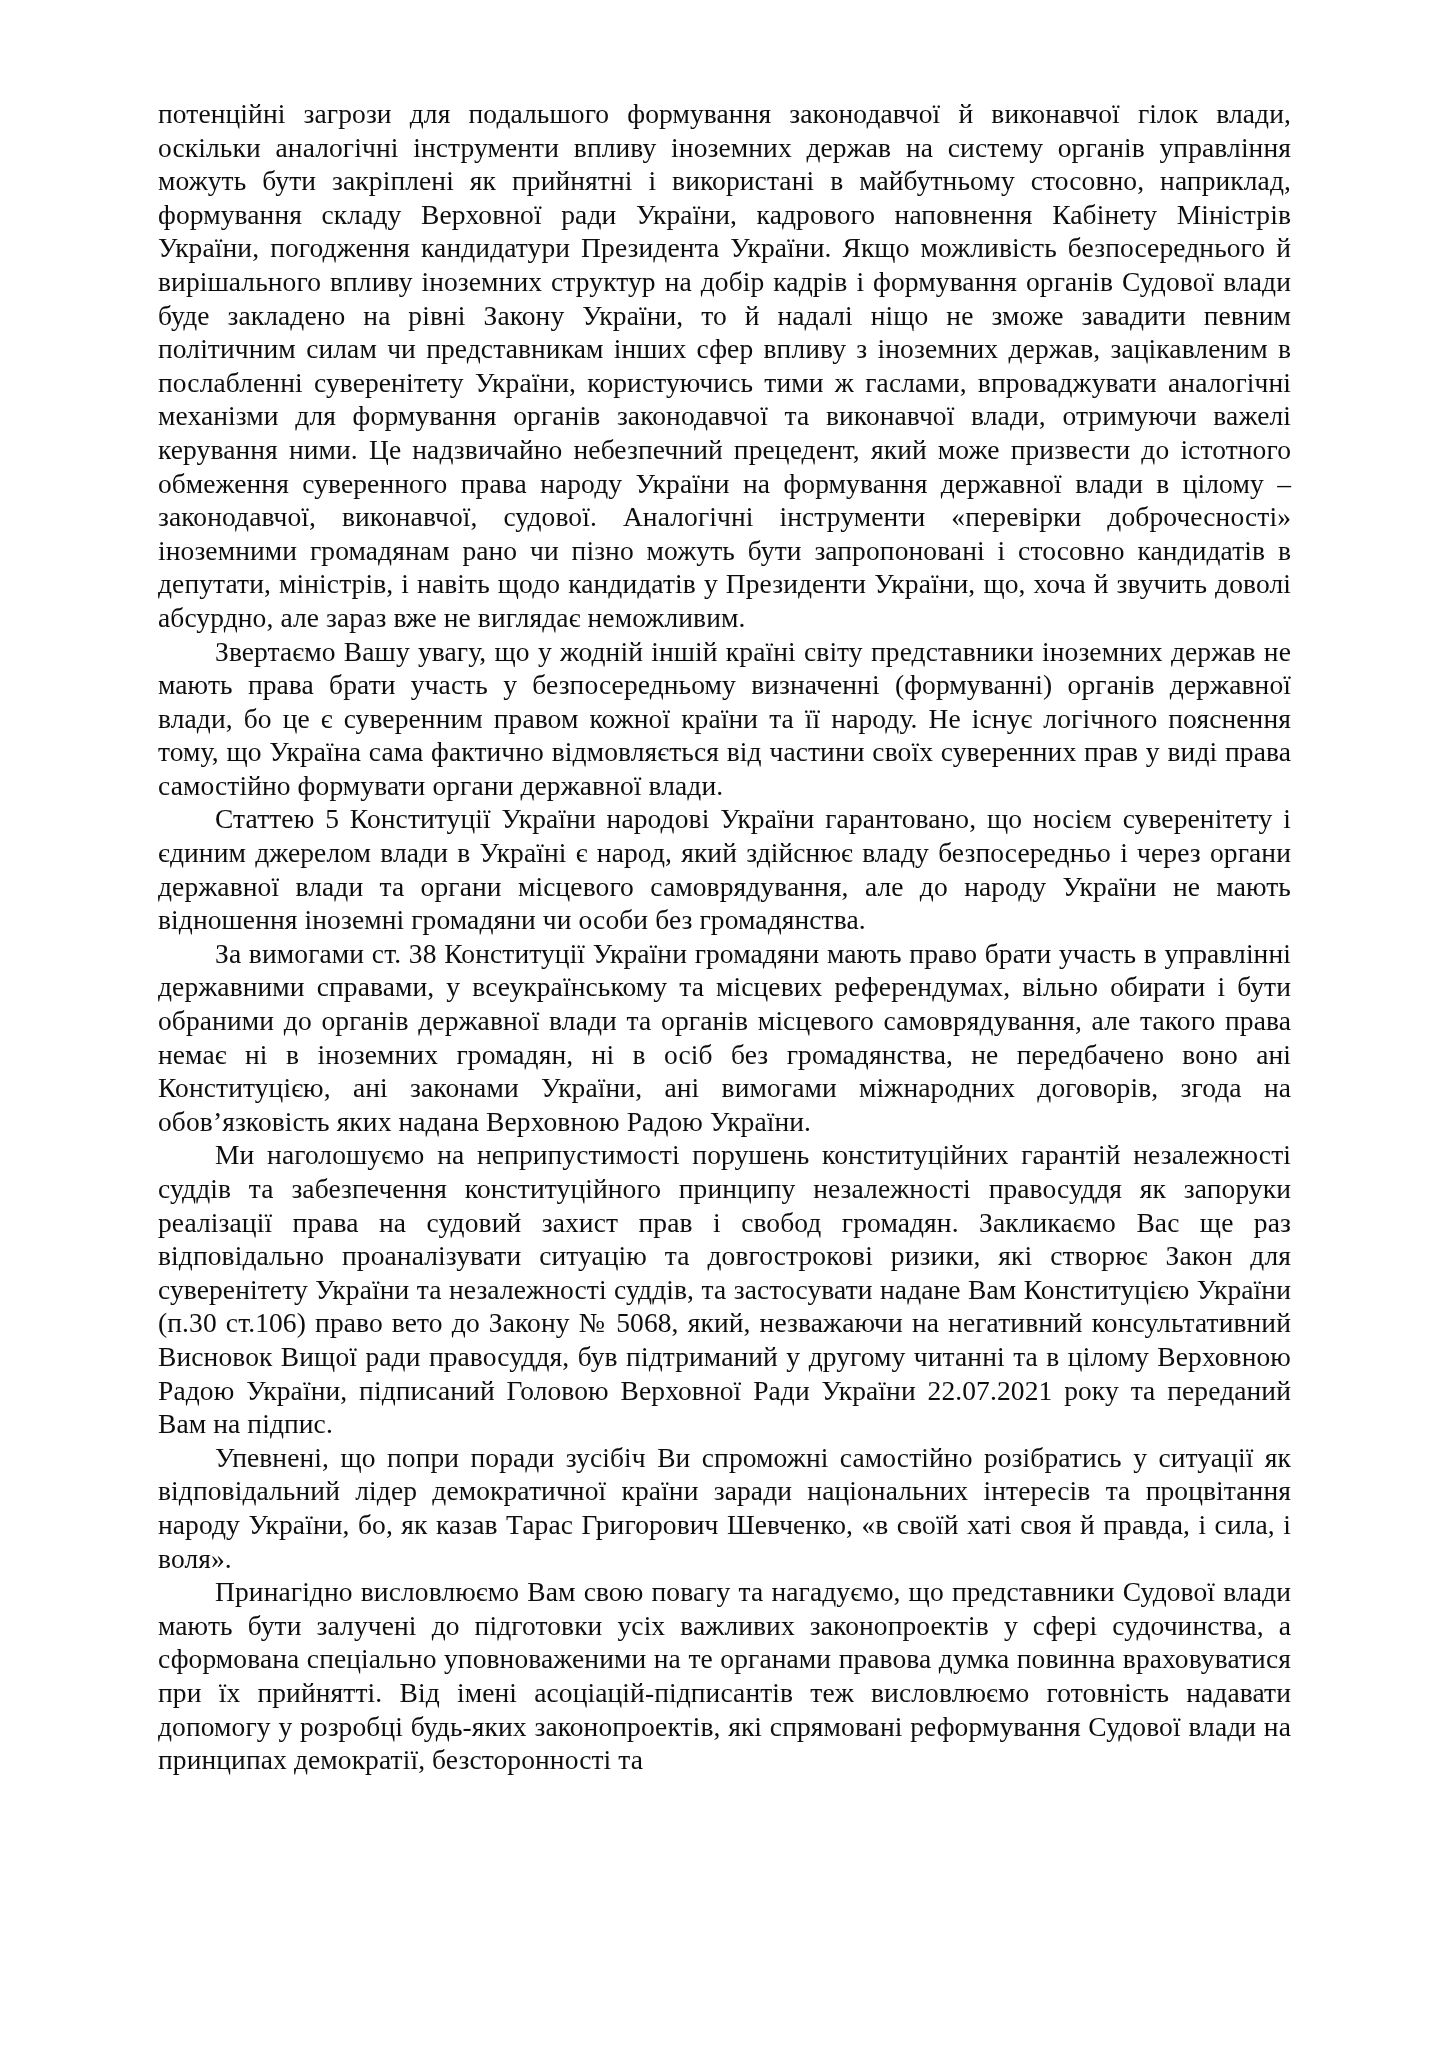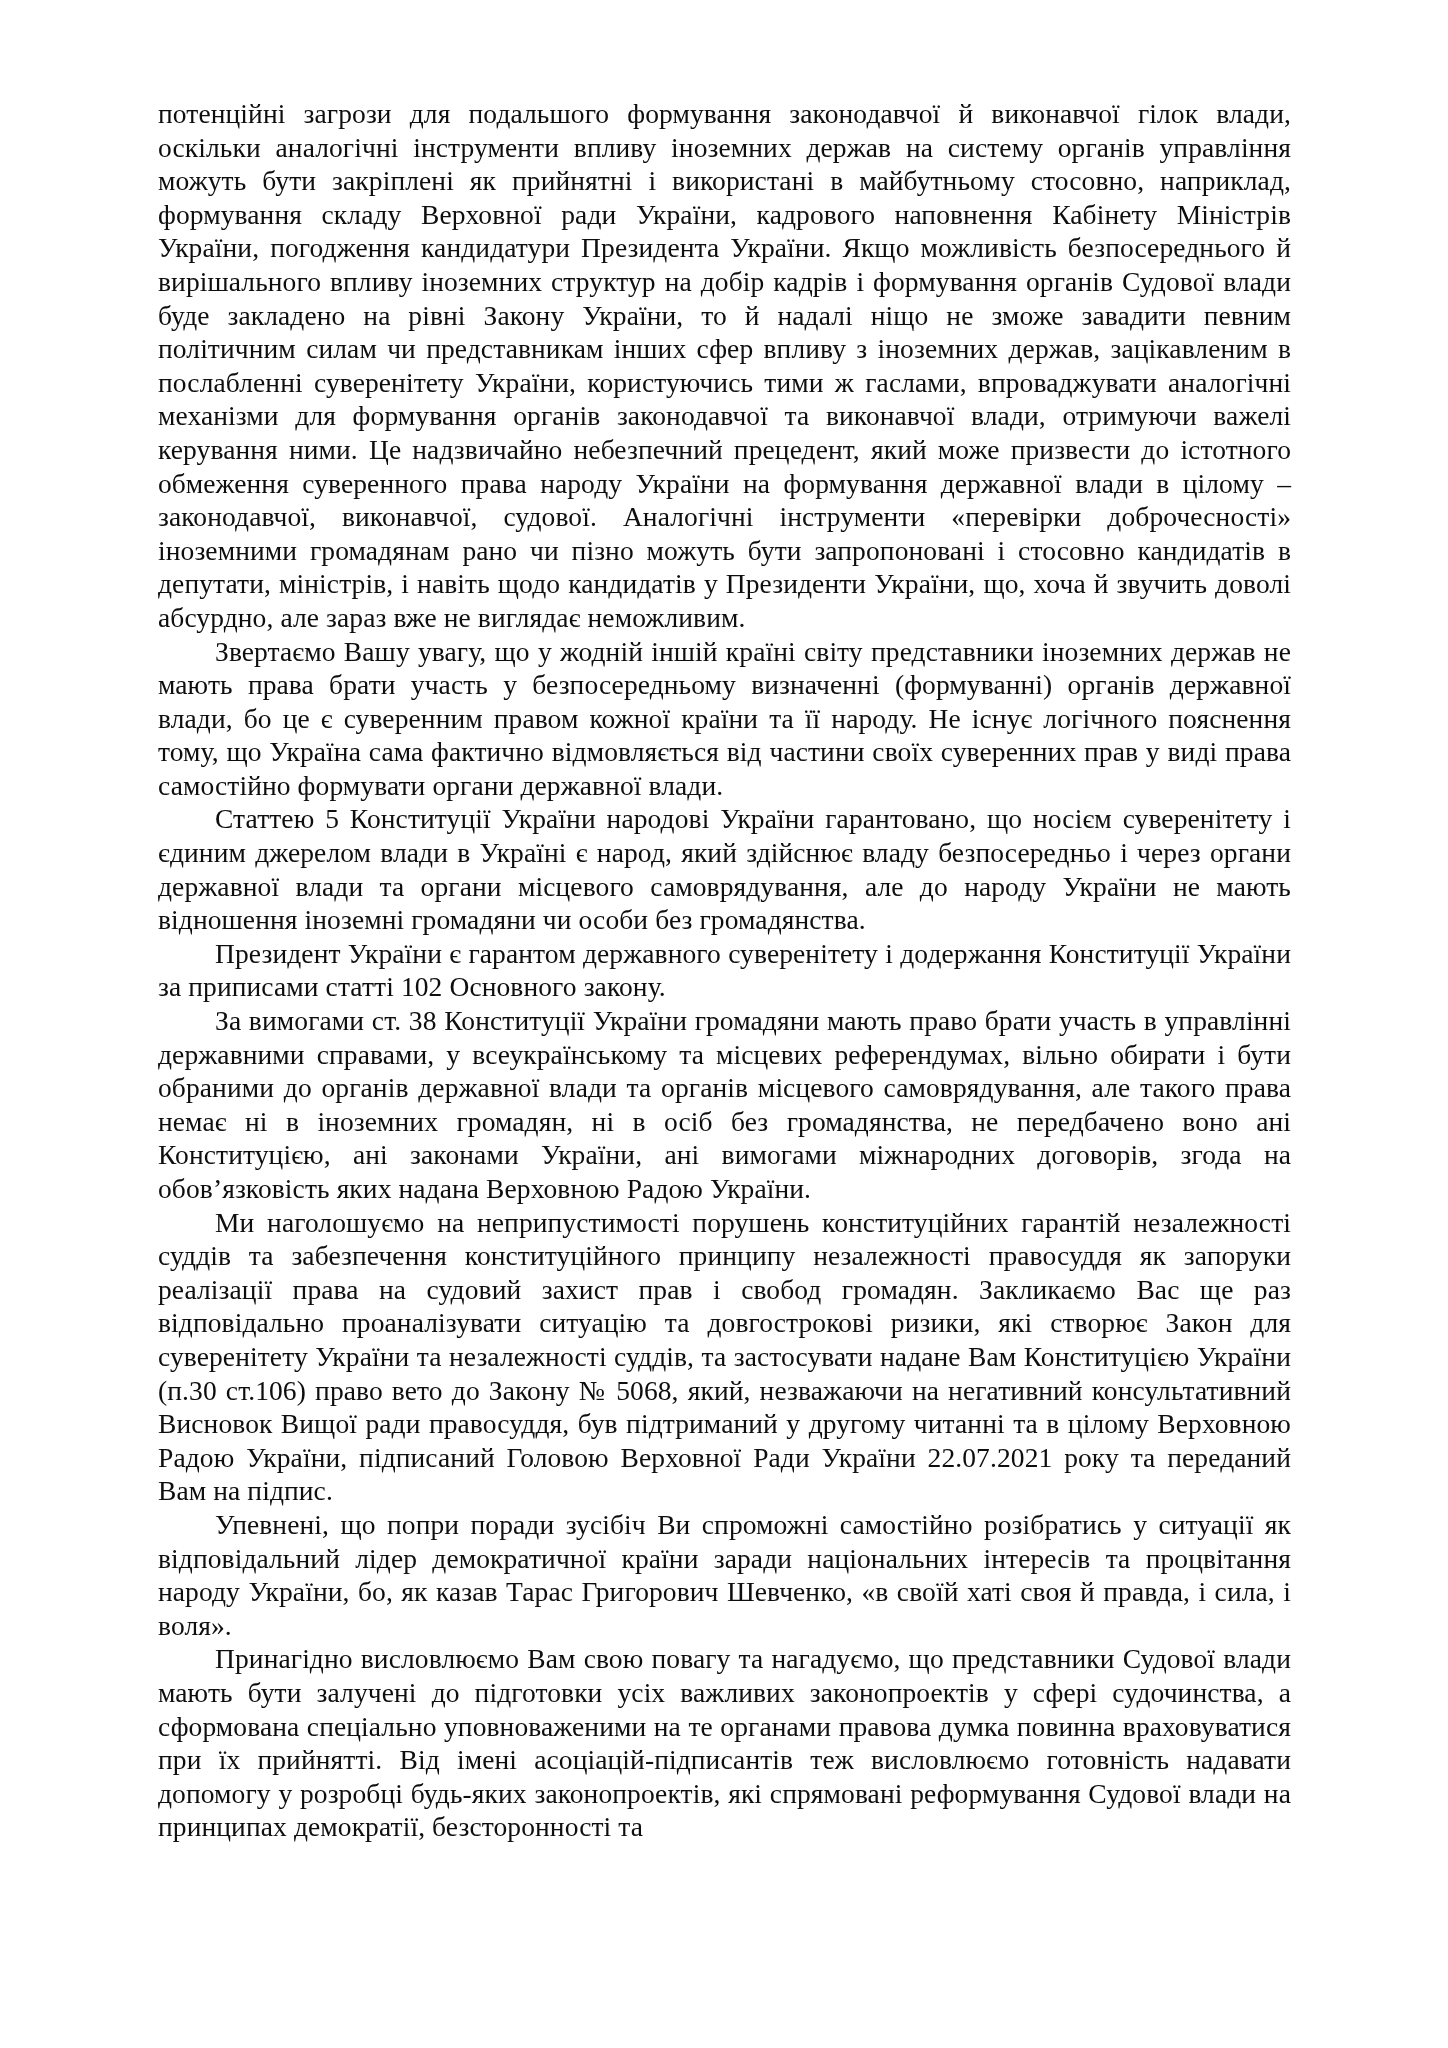--- a/index.html
+++ b/index.html
@@ -34,19 +34,18 @@
   }
 </style>
 </head>
 <body>
 
 <div class="page">
   <div class="content">
     <p class="para no-indent">потенційні загрози для подальшого формування законодавчої й виконавчої гілок влади, оскільки аналогічні інструменти впливу іноземних держав на систему органів управління можуть бути закріплені як прийнятні і використані в майбутньому стосовно, наприклад, формування складу Верховної ради України, кадрового наповнення Кабінету Міністрів України, погодження кандидатури Президента України. Якщо можливість безпосереднього й вирішального впливу іноземних структур на добір кадрів і формування органів Судової влади буде закладено на рівні Закону України, то й надалі ніщо не зможе завадити певним політичним силам чи представникам інших сфер впливу з іноземних держав, зацікавленим в послабленні суверенітету України, користуючись тими ж гаслами, впроваджувати аналогічні механізми для формування органів законодавчої та виконавчої влади, отримуючи важелі керування ними. Це надзвичайно небезпечний прецедент, який може призвести до істотного обмеження суверенного права народу України на формування державної влади в цілому – законодавчої, виконавчої, судової. Аналогічні інструменти «перевірки доброчесності» іноземними громадянам рано чи пізно можуть бути запропоновані і стосовно кандидатів в депутати, міністрів, і навіть щодо кандидатів у Президенти України, що, хоча й звучить доволі абсурдно, але зараз вже не виглядає неможливим.</p>
     <p class="para">Звертаємо Вашу увагу, що у жодній іншій країні світу представники іноземних держав не мають права брати участь у безпосередньому визначенні (формуванні) органів державної влади, бо це є суверенним правом кожної країни та її народу. Не існує логічного пояснення тому, що Україна сама фактично відмовляється від частини своїх суверенних прав у виді права самостійно формувати органи державної влади.</p>
     <p class="para">Статтею 5 Конституції України народові України гарантовано, що носієм суверенітету і єдиним джерелом влади в Україні є народ, який  здійснює владу безпосередньо і через органи державної влади та органи місцевого самоврядування, але до народу України не мають відношення іноземні громадяни чи особи без громадянства.</p>
-    <p class="para">Президент України є гарантом державного суверенітету і додержання Конституції України за приписами статті 102 Основного закону.</p>
     <p class="para">За вимогами  ст. 38 Конституції України громадяни мають право брати участь в управлінні державними справами, у всеукраїнському та місцевих референдумах, вільно обирати і бути обраними до органів державної влади та органів місцевого самоврядування, але такого права немає ні в іноземних громадян, ні в осіб без громадянства, не передбачено воно ані Конституцією, ані законами України, ані вимогами міжнародних договорів, згода на обов’язковість яких надана Верховною Радою України.</p>
     <p class="para">Ми наголошуємо на неприпустимості порушень конституційних гарантій незалежності суддів та забезпечення конституційного принципу незалежності правосуддя як запоруки реалізації права на судовий захист прав і свобод громадян. Закликаємо Вас ще раз відповідально проаналізувати ситуацію та довгострокові ризики, які створює Закон для суверенітету України та незалежності суддів, та застосувати надане Вам Конституцією України (п.30 ст.106) право вето до Закону № 5068, який, незважаючи на негативний консультативний Висновок Вищої ради правосуддя, був підтриманий у другому читанні та в цілому Верховною Радою України, підписаний Головою Верховної Ради України 22.07.2021 року та переданий Вам на підпис.</p>
     <p class="para">Упевнені, що попри поради зусібіч Ви спроможні самостійно розібратись у ситуації як відповідальний лідер демократичної країни заради національних інтересів та процвітання народу України, бо, як казав Тарас Григорович Шевченко, «в своїй хаті своя й правда, і сила, і воля».</p>
     <p class="para">Принагідно висловлюємо Вам свою повагу та нагадуємо, що представники Судової влади мають бути залучені до підготовки усіх важливих законопроектів у сфері судочинства, а сформована спеціально уповноваженими на те органами правова думка повинна враховуватися при їх прийнятті. Від імені асоціацій-підписантів теж висловлюємо готовність надавати допомогу у розробці будь-яких законопроектів, які спрямовані реформування Судової влади на принципах демократії, безсторонності та</p>
   </div>
 </div>
 
 </body></html>

